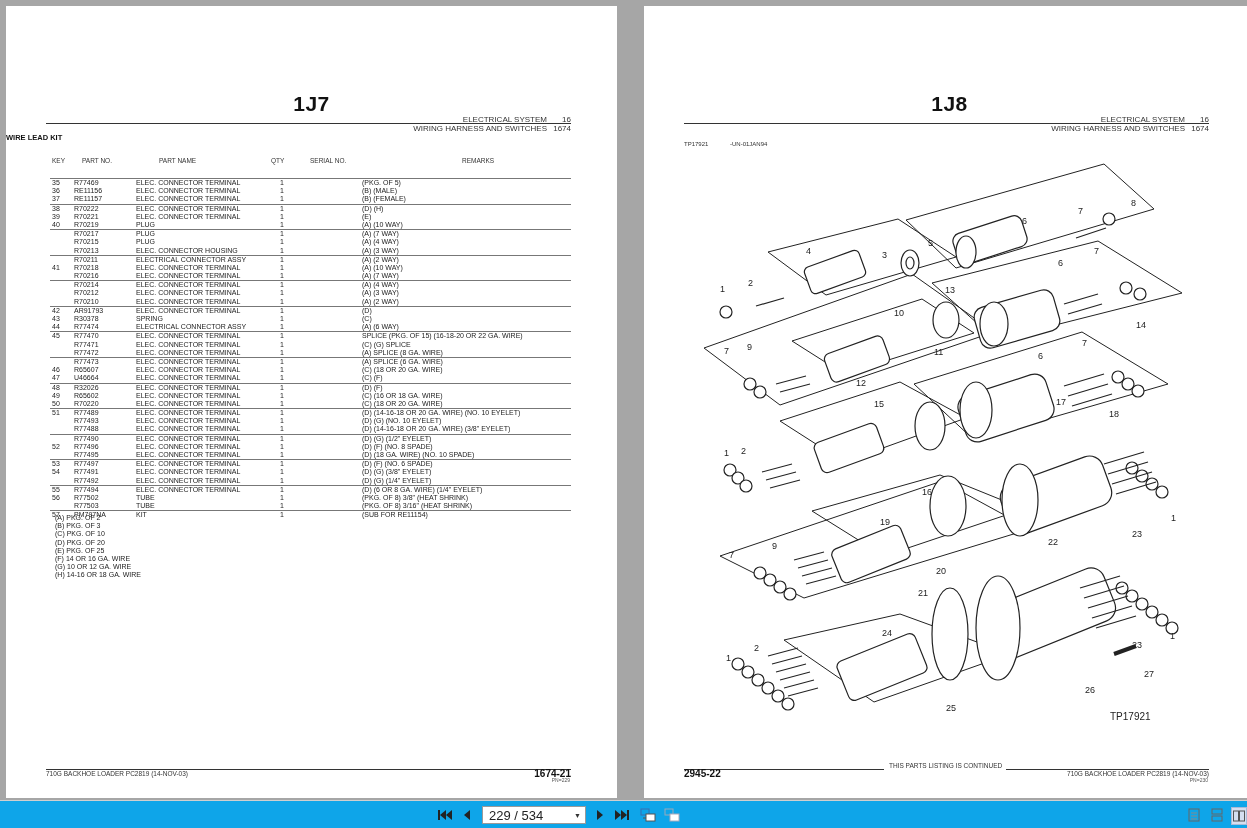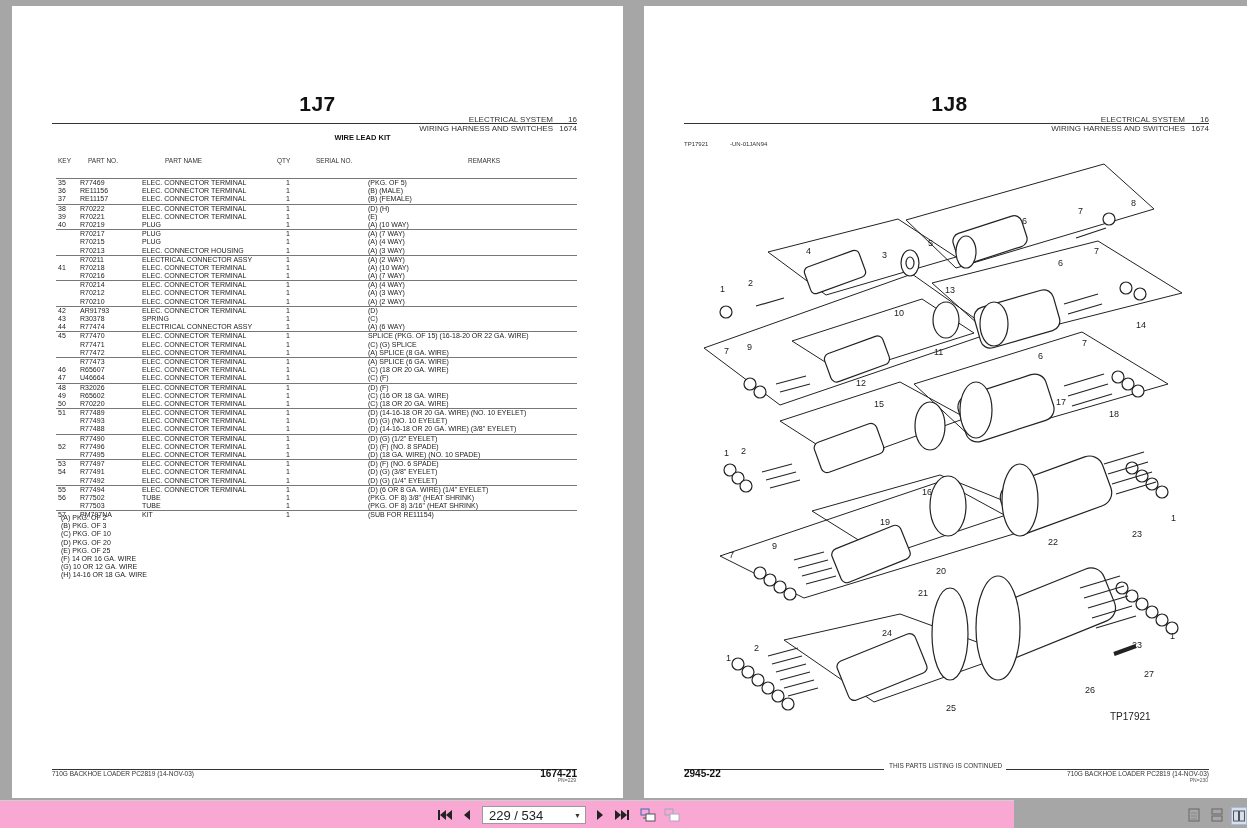--- a/index.html
+++ b/index.html
@@ -1,38 +1,38 @@
 <!DOCTYPE html>
 <html><head>
 <meta charset="utf-8">
 <style>
   html, body { margin:0; padding:0; }
   body { width:1247px; height:828px; background:#a6a6a6; position:relative; overflow:hidden; font-family:"Liberation Sans", sans-serif; color:#222; }
   .page { position:absolute; top:6px; background:#fff; height:792px; }
-  #page-left { left:12px; width:611px;text-decoration:underline; }
+  #page-left { left:6px; width:611px;text-decoration:underline; }
   #page-right { left:644px; width:611px; }
   .bigtitle { position:absolute; top:86px; width:100%; text-align:center; font-size:21px; font-weight:bold; letter-spacing:0.5px; color:#111; }
   .hdr-rule { position:absolute; left:40px; width:525px; height:0; border-top:1px solid #333; top:117px; }
   .hdr-right { position:absolute; right:46px; font-size:8px; color:#333; text-align:right; line-height:9px; }
   .hdr-right .num { display:inline-block; min-width:18px; text-align:right; margin-left:6px; }
-  .sectitle { position:absolute; top:127px; width:100%; text-align:center; font-size:7.5px; font-weight:bold; color:#111;padding-left:45px; }
+  .sectitle { position:absolute; top:127px; width:100%; text-align:left; font-size:7.5px; font-weight:bold; color:#111; }
   .colhdr { position:absolute; top:151px; font-size:6.5px; color:#333; }
   .tbl { position:absolute; left:44px; top:172px; width:521px; }
   .row { position:relative; height:8.2px; font-size:7px; line-height:8px; color:#222; white-space:nowrap; }
   .row.sep { border-top:1px solid #777; }
   .row span { position:absolute; top:0; }
   .c-key { left:2px; } .c-pn { left:24px; } .c-name { left:86px; } .c-qty { left:230px; } .c-rem { left:312px; }
   .notes { position:absolute; left:49px; top:508px; font-size:7px; line-height:8.2px; color:#222; }
   .foot-rule { position:absolute; height:0; border-top:1px solid #333; }
   .foot-text { position:absolute; font-size:6.5px; color:#333; }
   .pgno { position:absolute; font-size:10px; font-weight:bold; color:#111; }
   .pn { position:absolute; font-size:5px; color:#555; }
   .meta { position:absolute; top:135px; font-size:6px; color:#333; }
   #diagram { position:absolute; left:40px; top:150px; width:540px; height:580px; }
-  .toolbar { position:absolute; left:0; top:800px; width:1014px; height:28px; background:#f9a8d4; border-top:1px solid #cfcfcf; }
+  .toolbar { position:absolute; left:0; top:800px; width:1247px; height:28px; background:#0ea5e9; border-top:1px solid #cfcfcf; }
   .tb-btn { position:absolute; top:6px; width:16px; height:16px; display:flex; align-items:center; justify-content:center; cursor:pointer; }
   .pagebox { position:absolute; left:482px; top:5px; width:104px; height:18px; background:#fff; border:1px solid #9a9a9a; font-size:13px; line-height:18px; box-sizing:border-box; padding-left:6px; color:#222; }
   .pagebox .dd { position:absolute; right:4px; top:0; font-size:7px; color:#333; }
 </style>
 </head>
 <body>
 
 <div class="page" id="page-left">
   <div class="bigtitle">1J7</div>
   <div class="hdr-rule"></div>

